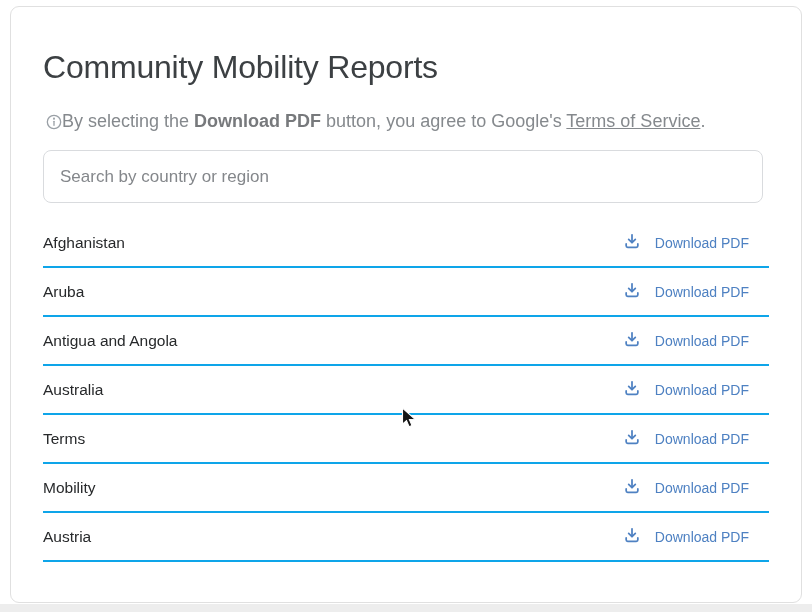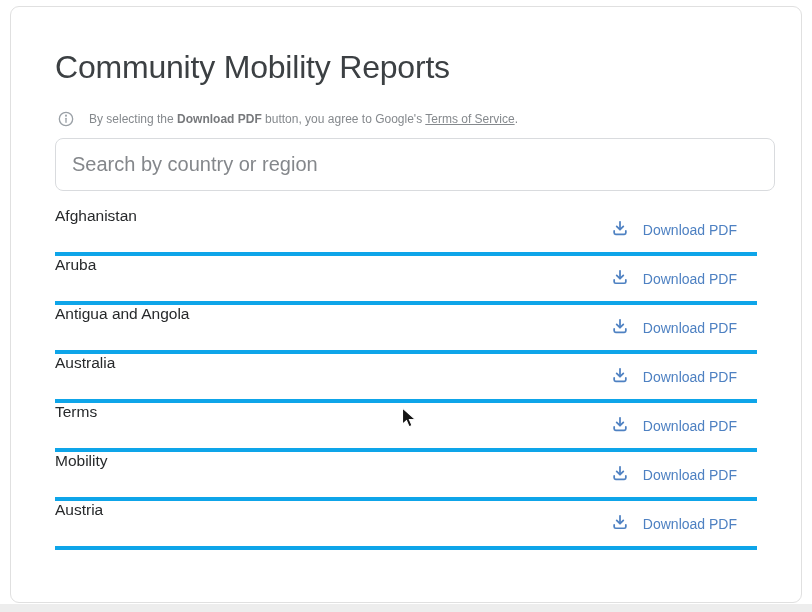--- a/index.html
+++ b/index.html
@@ -10,67 +10,67 @@
     overflow: hidden;
     position: relative;
   }
   .card {
     position: absolute;
     left: 10px; top: 6px;
     width: 792px; height: 597px;
     background: #ffffff;
     border: 1px solid #e0e0e0;
     border-radius: 9px;
-    padding: 0 44px;
+    padding: 0 32px;
     overflow: hidden;
   }
   .page-title {
     margin-top: 42px;
     font-size: 32px;
     font-weight: 400;
     color: #3c4043;
     letter-spacing: -0.2px;
   }
   .notice-row {
     display: flex;
     align-items: center;
-    gap: 15px;
     margin-left: 3px;
     color: #85898d;
-    font-size: 12px;
+    font-size: 18px;
   }
   .notice-row.terms { margin-top: 25px; }
   .notice-row.updated { margin-top: 19px; }
   .notice-row .ic { flex: 0 0 auto; display: flex; align-items: center; }
   .notice-text b { color: #77797c; font-weight: 700; }
   .notice-text a {
     color: #85898d;
     text-decoration: underline;
     cursor: pointer;
   }
   .search-input {
     display: block;
-    margin-top: 11px;
+    margin-top: 18px;
     width: 720px;
     height: 53px;
     border: 1px solid #d9dbde;
     border-radius: 8px;
     padding: 0 16px;
-    font-size: 20px;
+    font-size: 17px;
     font-family: "Liberation Sans", sans-serif;
     color: #3c4043;
     outline: none;
   }
   .search-input::placeholder { color: #84878b; opacity: 1; }
   .country-list { margin-top: 16px; }
   .country-row {
     height: 49px;
     display: flex;
+    align-items: center;
     justify-content: space-between;
-    border-bottom: 4px solid #0ea5e9;
+    border-bottom: 2px solid #0ea5e9;
     padding-right: 20px;
   }
   .country-name {
     font-size: 15.5px;
     color: #27292b;
   }
   .download-action {
     display: flex;
     align-items: center;
     gap: 13px;

